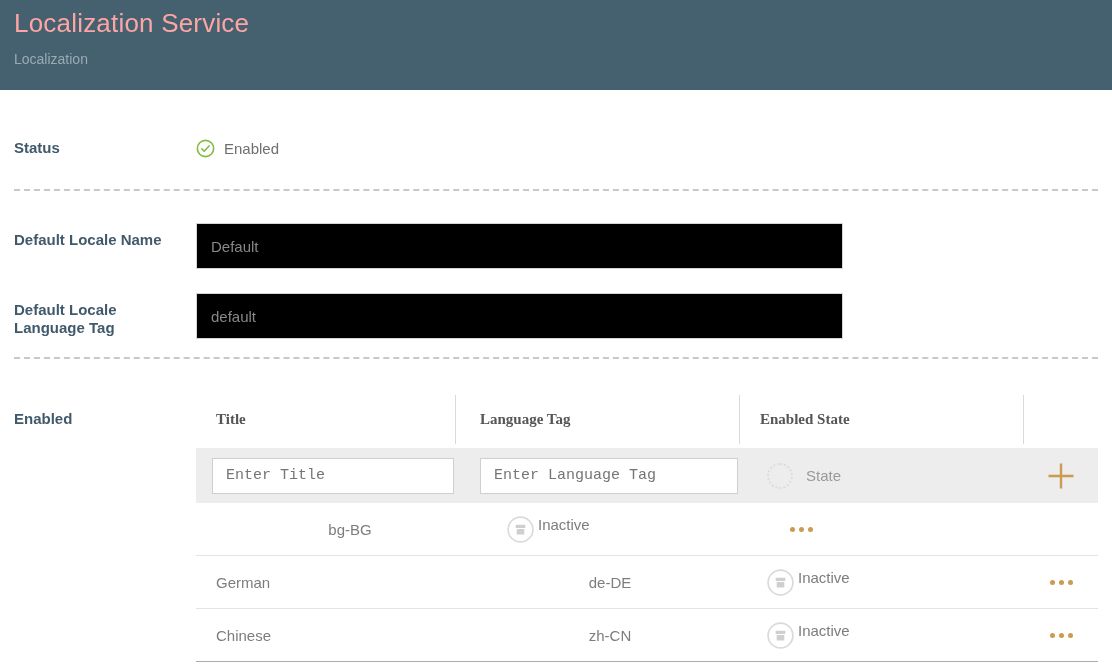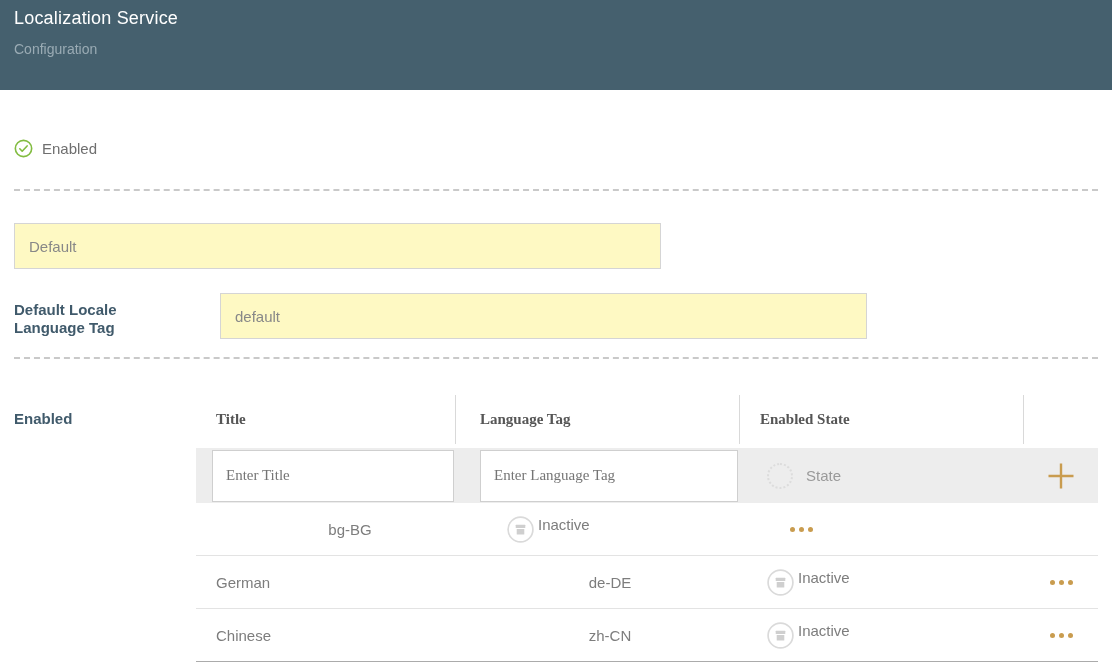--- a/index.html
+++ b/index.html
@@ -1,62 +1,62 @@
 <!DOCTYPE html>
 <html><head>
 <meta charset="utf-8">
 <style>
   * { box-sizing: border-box; margin: 0; padding: 0; }
   html, body { width: 1112px; height: 669px; overflow: hidden; background: #fff;
     font-family: "Liberation Sans", sans-serif; }
 
   
   .app-header { height: 90px; background: #45606e; padding: 8px 16px 0 14px; }
-  .app-title { color: #ffffff; font-size: 18px; font-weight: 400; letter-spacing: .2px; }
+  .app-title { color: #fca5a5; font-size: 26px; font-weight: 400; letter-spacing: .2px; }
   .app-subtitle { color: #9aabb4; font-size: 14px; margin-top: 12px; }
 
   
   .content { padding: 0 14px; }
   .form-row { display: flex; }
   .label-col { width: 182px; flex-shrink: 0; }
   .field-label { font-size: 15px; font-weight: 700; color: #405a6b; line-height: 18px; max-width: 150px; }
 
   .status-row { margin-top: 49px; }
   .status-value { display: flex; align-items: center; gap: 9px; color: #6f6f6f; font-size: 15px; }
   .check-icon { width: 19px; height: 19px; display: block; }
 
   .divider { border: none; border-top: 2px dashed #c9c9c9; margin-top: 31px; }
   .divider2 { border: none; border-top: 2px dashed #c9c9c9; margin-top: 18px; }
 
   .field-row1 { margin-top: 32px; }
-  .field-row2 { margin-top: 24px; gap: 24px; }
+  .field-row2 { margin-top: 24px; }
   .field-row .field-label { padding-top: 8px; }
-  .text-input { width: 647px; height: 46px; border: 1px solid #d5d5d5; background: #fef9c3;
+  .text-input { width: 647px; height: 46px; border: 1px solid #d5d5d5; background: #000000;
     padding: 0 14px; font-size: 15px; color: #888; font-family: "Liberation Sans", sans-serif; outline: none; }
 
   
   .locales-section { margin-top: 36px; }
   .locales-section .field-label { padding-top: 15px; }
   .table { width: 902px; }
 
   .thead { display: flex; height: 49px; align-items: stretch; }
   .th { display: flex; align-items: center; font-size: 15px; font-weight: 700; color: #555; font-family: Liberation Serif, serif; }
   .col1 { width: 260px; padding-left: 20px; border-right: 1px solid #d9d9d9; }
   .col2 { width: 284px; padding-left: 24px; border-right: 1px solid #d9d9d9; text-align: right; }
   .col3 { width: 284px; padding-left: 20px; border-right: 1px solid #d9d9d9; }
   .col4 { width: 74px; display: flex; align-items: center; justify-content: center;
     border-right: none; padding-left: 0; }
 
   .add-row { margin-top: 4px; height: 55px; background: #ededed; display: flex; align-items: center; }
   .add-row .acol1 { width: 260px; padding-left: 16px; }
   .add-row .acol2 { width: 284px; padding-left: 24px; }
   .add-row .acol3 { width: 284px; padding-left: 27px; display: flex; align-items: center; gap: 13px; }
   .add-row .acol4 { width: 74px; display: flex; justify-content: center; }
-  .mini-input { height: 52px; border: 1px solid #cfcfcf; background: #fff; padding: 0 13px;
-    font-size: 15px; color: #999; font-family: Liberation Serif, serif; outline: none; }
+  .mini-input { height: 36px; border: 1px solid #cfcfcf; background: #fff; padding: 0 13px;
+    font-size: 15px; color: #999; font-family: Liberation Mono, monospace; outline: none; }
   .title-input { width: 242px; }
   .tag-input { width: 258px; }
   .dashed-circle { width: 26px; height: 26px; border: 2px dotted #dcdcdc; border-radius: 50%; flex-shrink: 0; }
   .state-text { font-size: 15px; color: #9a9a9a; }
   .plus-btn { width: 34px; height: 34px; background: none; border: none; cursor: pointer;
     display: flex; align-items: center; justify-content: center; padding: 0; }
   .plus-icon { width: 30px; height: 30px; display: block; }
 
   .trow { display: flex; height: 53px; align-items: center; border-bottom: 1px solid #e3e3e3;
     font-size: 15px; color: #7d7d7d; }
@@ -67,40 +67,46 @@
   .tc4 { width: 74px; display: flex; justify-content: center; }
   .state-icon { width: 27px; height: 27px; display: block; flex-shrink: 0; }
   .ellipsis-btn { background: none; border: none; cursor: pointer; display: flex; gap: 4px; padding: 6px 2px; }
   .dot { width: 5px; height: 5px; border-radius: 50%; background: #c99c4f; }
 </style>
 </head>
 <body>
 
 <header class="app-header">
   <div class="app-title">Localization Service</div>
-  <div class="app-subtitle">Configuration</div>
+  <div class="app-subtitle">Localization</div>
 </header>
 
 <main class="content">
 
   <div class="form-row status-row">
+    <div class="label-col">
+      <div class="field-label">Status</div>
+    </div>
     <div class="status-value">
       <span>
         <svg class="check-icon" viewBox="0 0 20 20">
           <circle cx="10" cy="10" r="8.6" fill="none" stroke="#82bc41" stroke-width="1.7"></circle>
           <path d="M6.1 10.3l2.5 2.6 5.2-5.6" fill="none" stroke="#82bc41" stroke-width="1.7" stroke-linecap="round" stroke-linejoin="round"></path>
         </svg>
       </span>
       <span>Enabled</span>
     </div>
   </div>
 
   <hr class="divider">
 
   <div class="form-row field-row field-row1">
+    <div class="label-col">
+      <div class="field-label">Default Locale Name</div>
+    </div>
     <input class="text-input" type="text" value="Default" style="">
   </div>
 
   <div class="form-row field-row field-row2">
     <div class="label-col">
       <div class="field-label">Default Locale Language Tag</div>
     </div>
     <input class="text-input" type="text" value="default" style="">
   </div>
 

